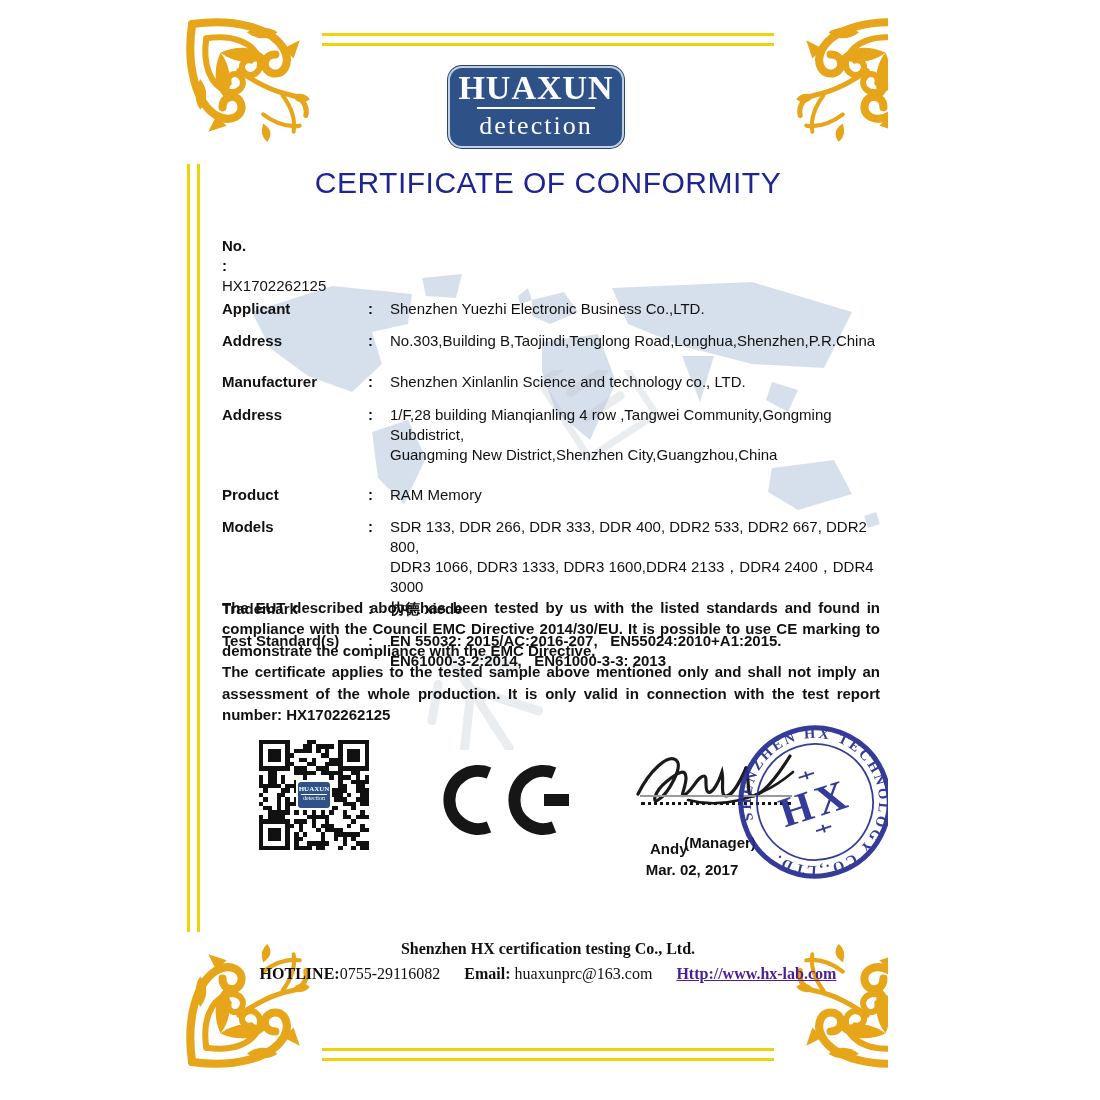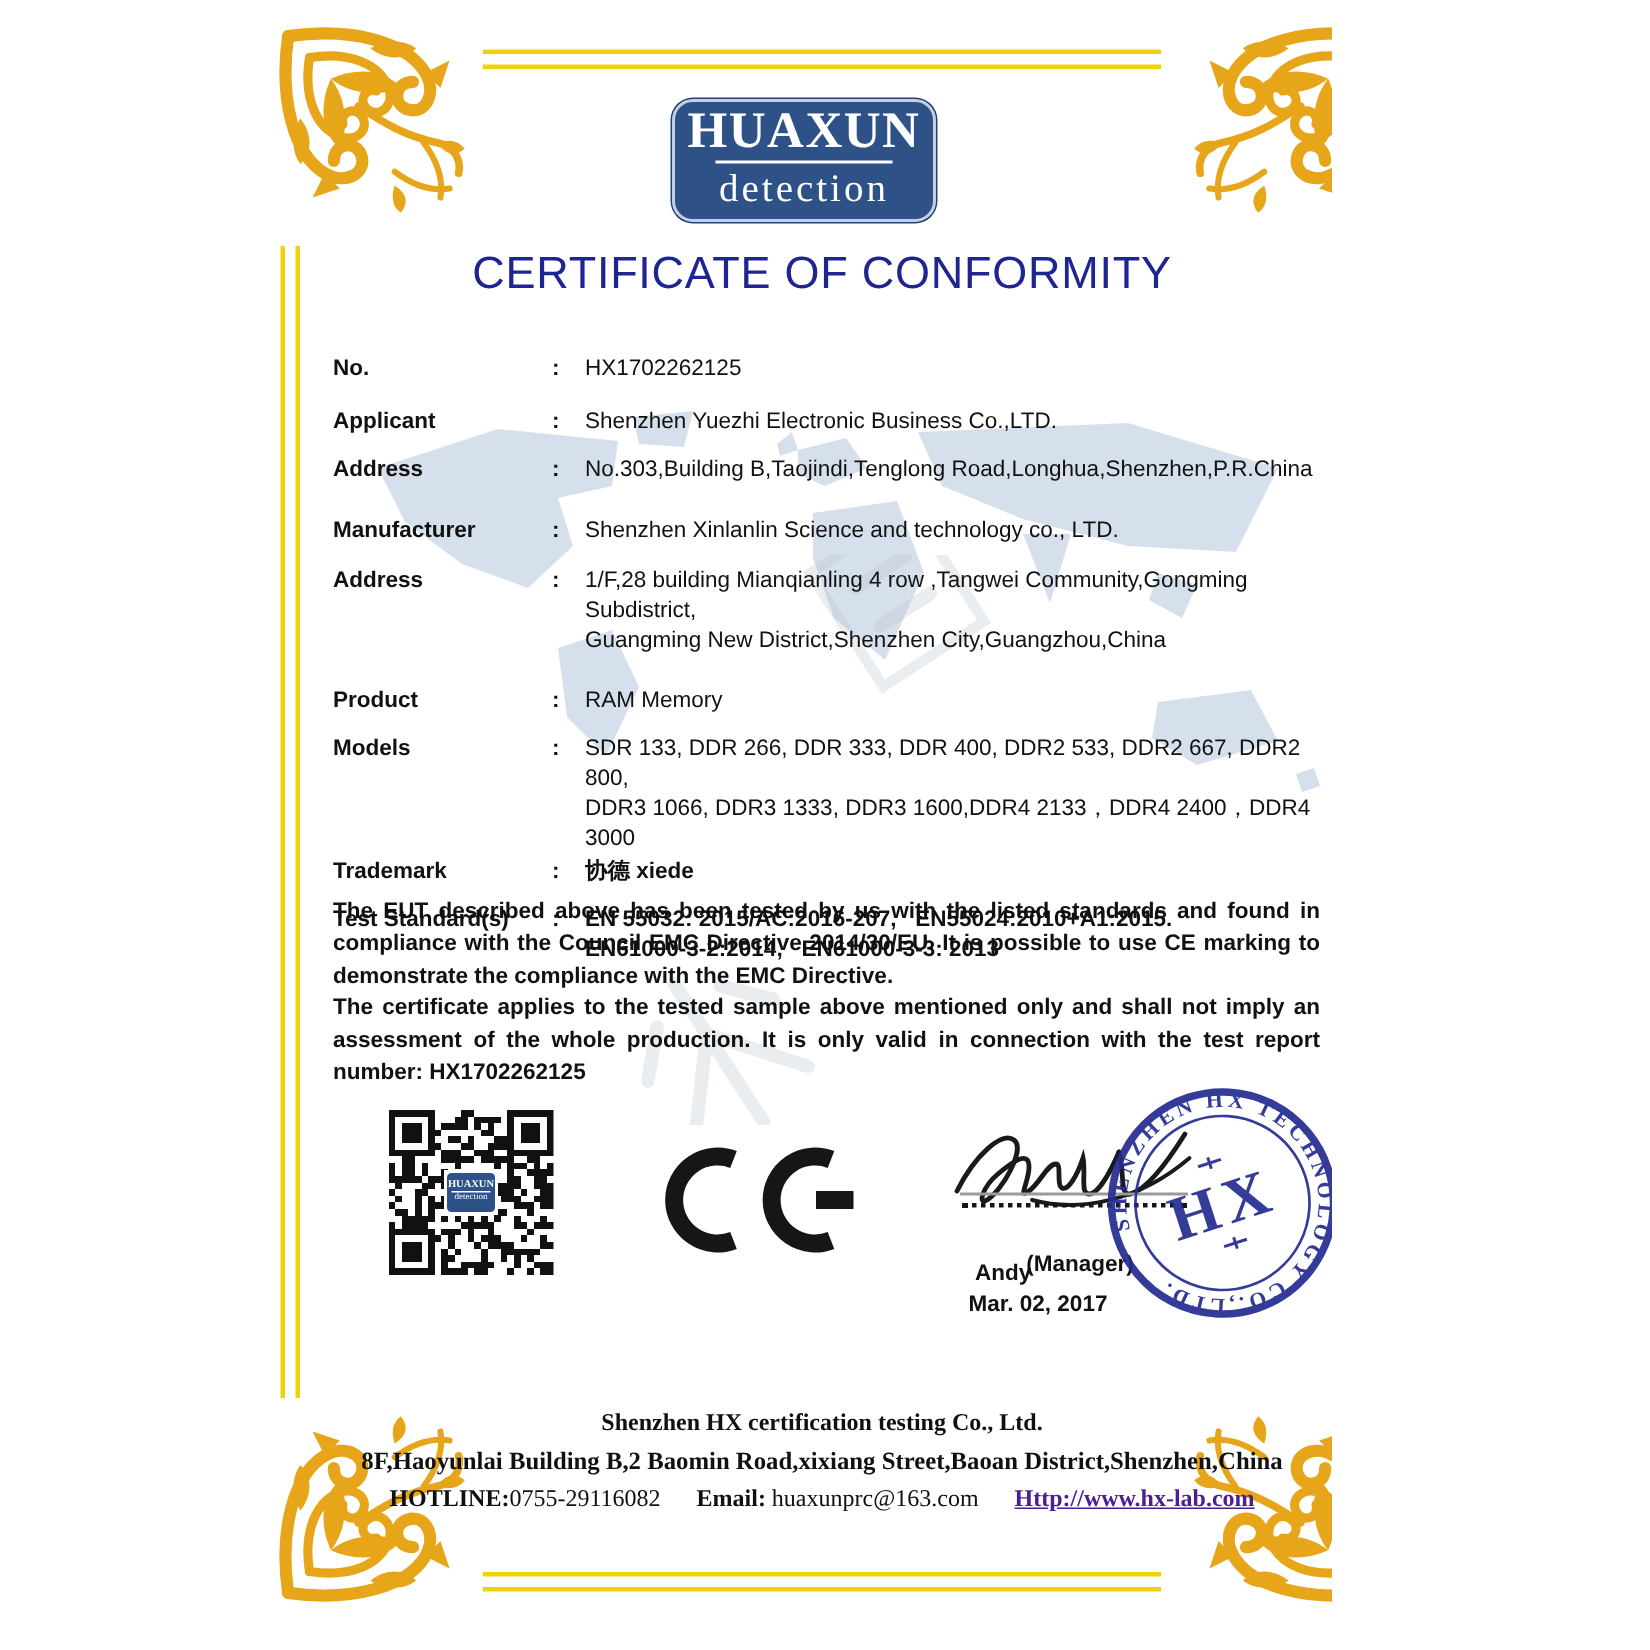--- a/index.html
+++ b/index.html
@@ -35,21 +35,21 @@
   .title{position:absolute;left:187px;top:166px;width:722px;text-align:center;
          font-size:30px;color:#1e2490;letter-spacing:.5px;}
 
   
   .fields{position:absolute;left:222px;top:236px;width:658px;}
   .row{display:flex;font-size:15px;line-height:20px;}
   .row .lbl{width:146px;font-weight:bold;flex:none;}
   .row .col{width:22px;font-weight:bold;flex:none;}
   .row .val{flex:1;white-space:pre-line;}
   .val.bold{font-weight:bold;}
-  .mb3{margin-bottom:15px;}  .mb12{margin-bottom:12px;} .mb21{margin-bottom:21px;}
+  .mb3{margin-bottom:3px;flex-direction:column;}  .mb12{margin-bottom:12px;} .mb21{margin-bottom:21px;}
   .mb13{margin-bottom:13px;}.mb20{margin-bottom:20px;} .mb2{margin-bottom:2px;}
 
   
   .body-text{position:absolute;left:222px;top:597px;width:658px;
              font-size:15px;font-weight:bold;line-height:21.4px;text-align:justify;}
 
   
   .qr{position:absolute;left:259px;top:740px;width:110px;height:110px;}
   .qr svg{width:110px;height:110px;}
   .qr-logo{position:absolute;left:37px;top:40px;width:36px;height:30px;background:#fff;
@@ -497,21 +497,20 @@
       <path d="M72,52 H88"></path>
         <path d="M80,48 V56"></path>
       <path d="M72,108 H88"></path>
         <path d="M80,104 V112"></path>
     </g>
     <text x="80" y="95" text-anchor="middle" font-family="Liberation Serif, serif" font-size="42" font-weight="bold" letter-spacing="5" fill="#252d91">HX</text>
   </svg>
 
   <div class="footer">
     <div class="f1">Shenzhen HX certification testing Co., Ltd.</div>
-    <div class="f2">8F,Haoyunlai Building B,2 Baomin Road,xixiang Street,Baoan District,Shenzhen,China</div>
     <div class="f3">
       <span class="seg"><span class="blabel">HOTLINE:</span><span>0755-29116082</span></span>
       <span class="seg"><span class="blabel">Email:</span> <span>huaxunprc@163.com</span></span>
       <span class="seg"><a href="#">Http://www.hx-lab.com</a></span>
     </div>
   </div>
 
 </div>
 
 </body></html>

